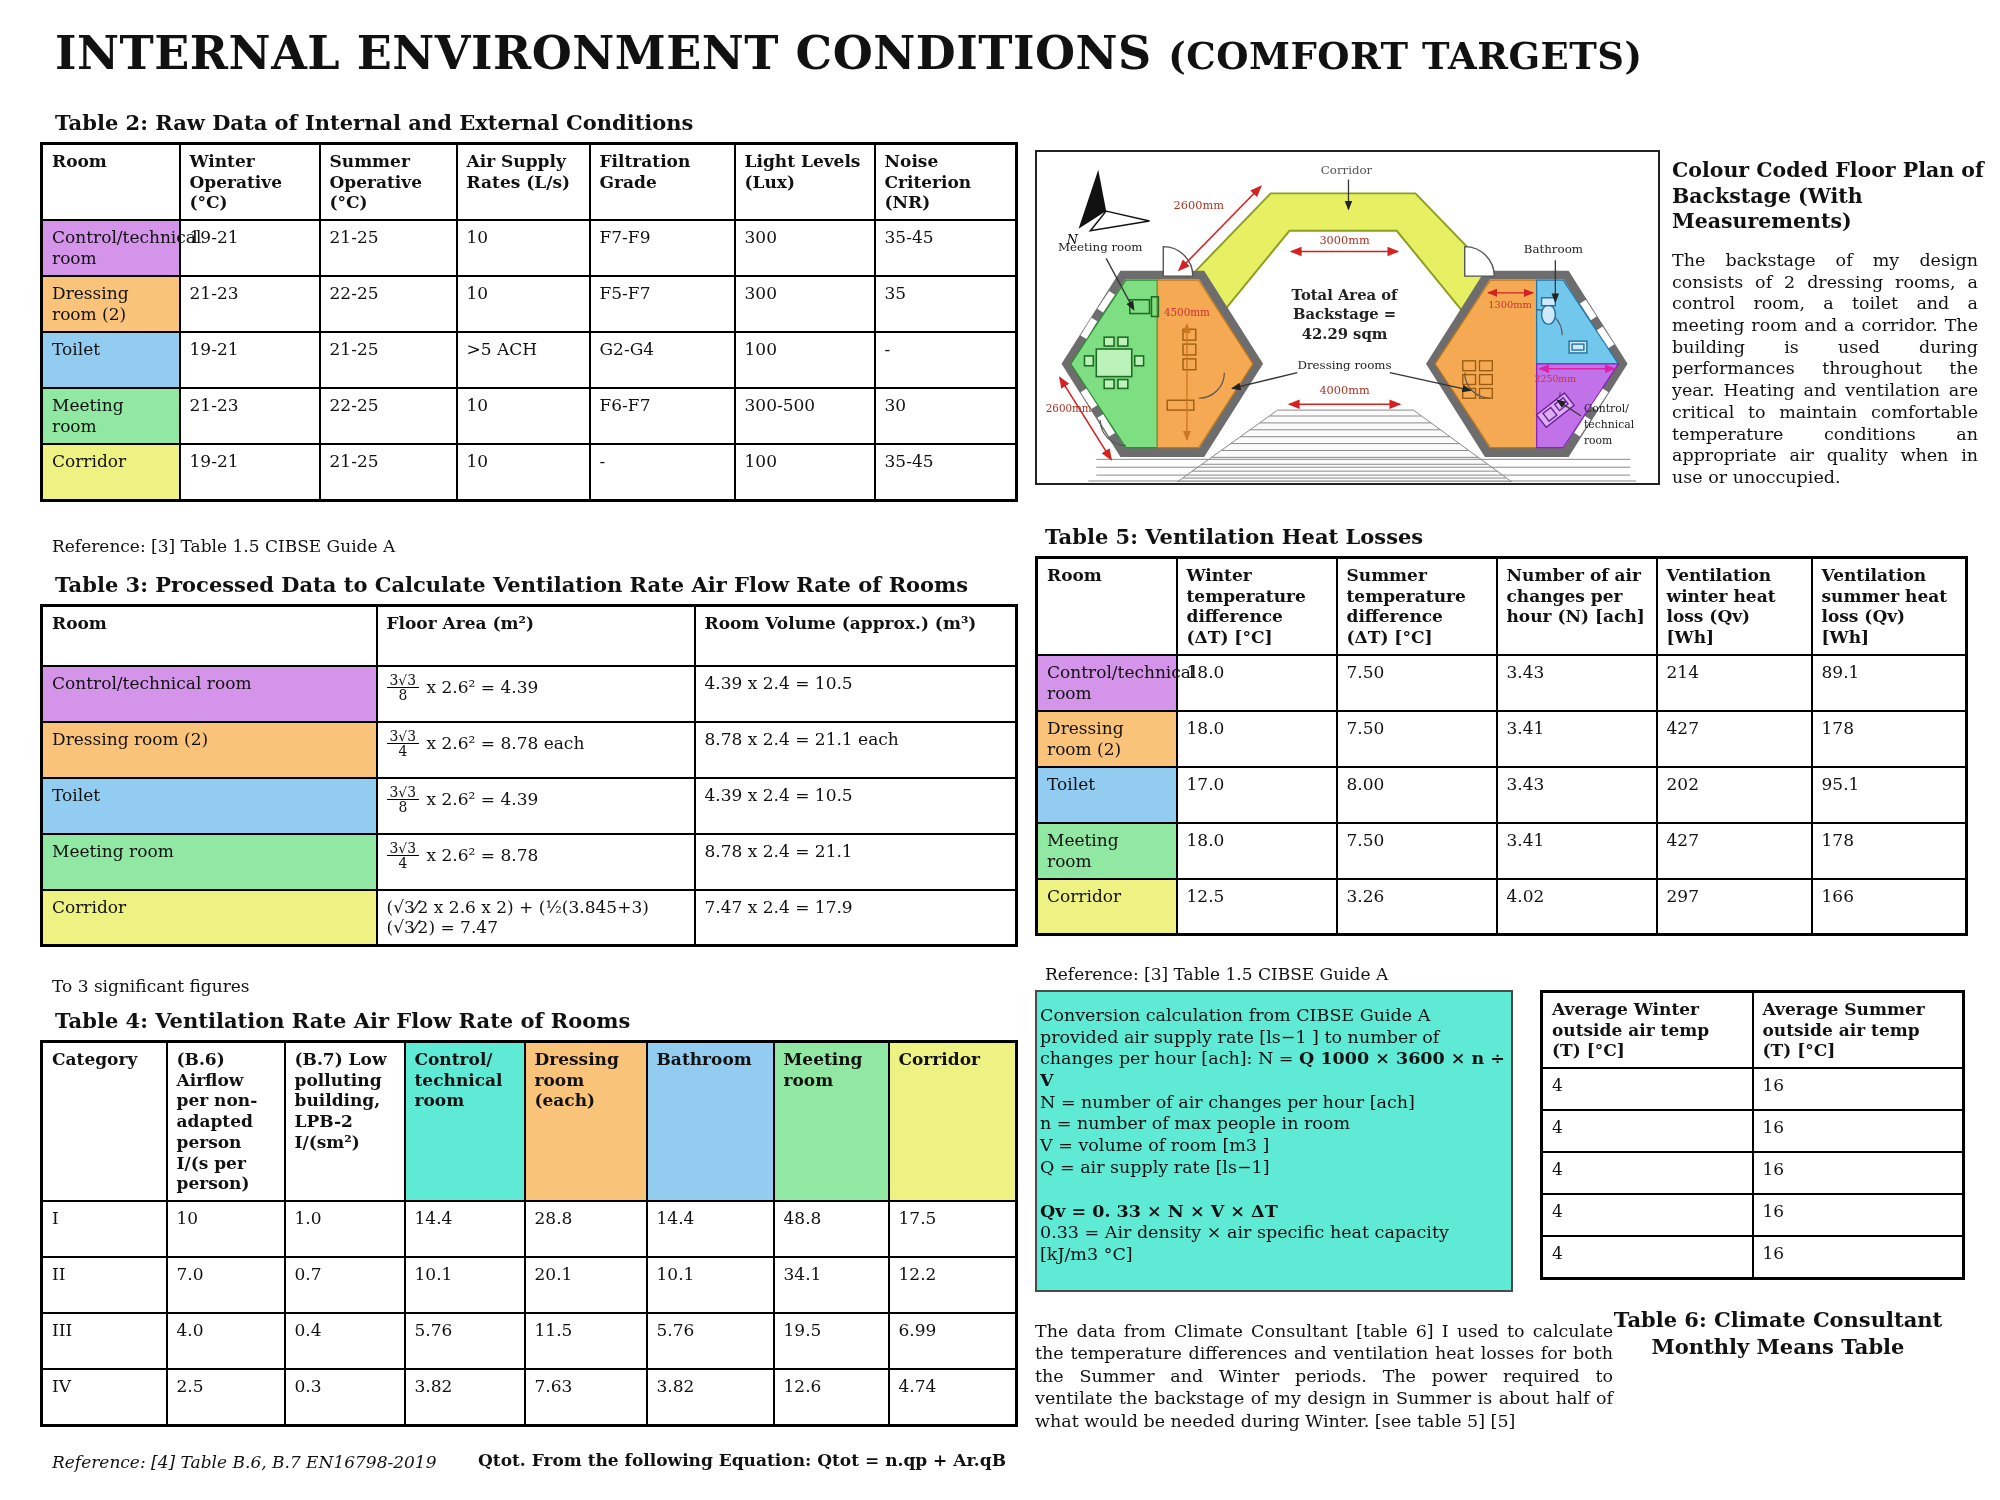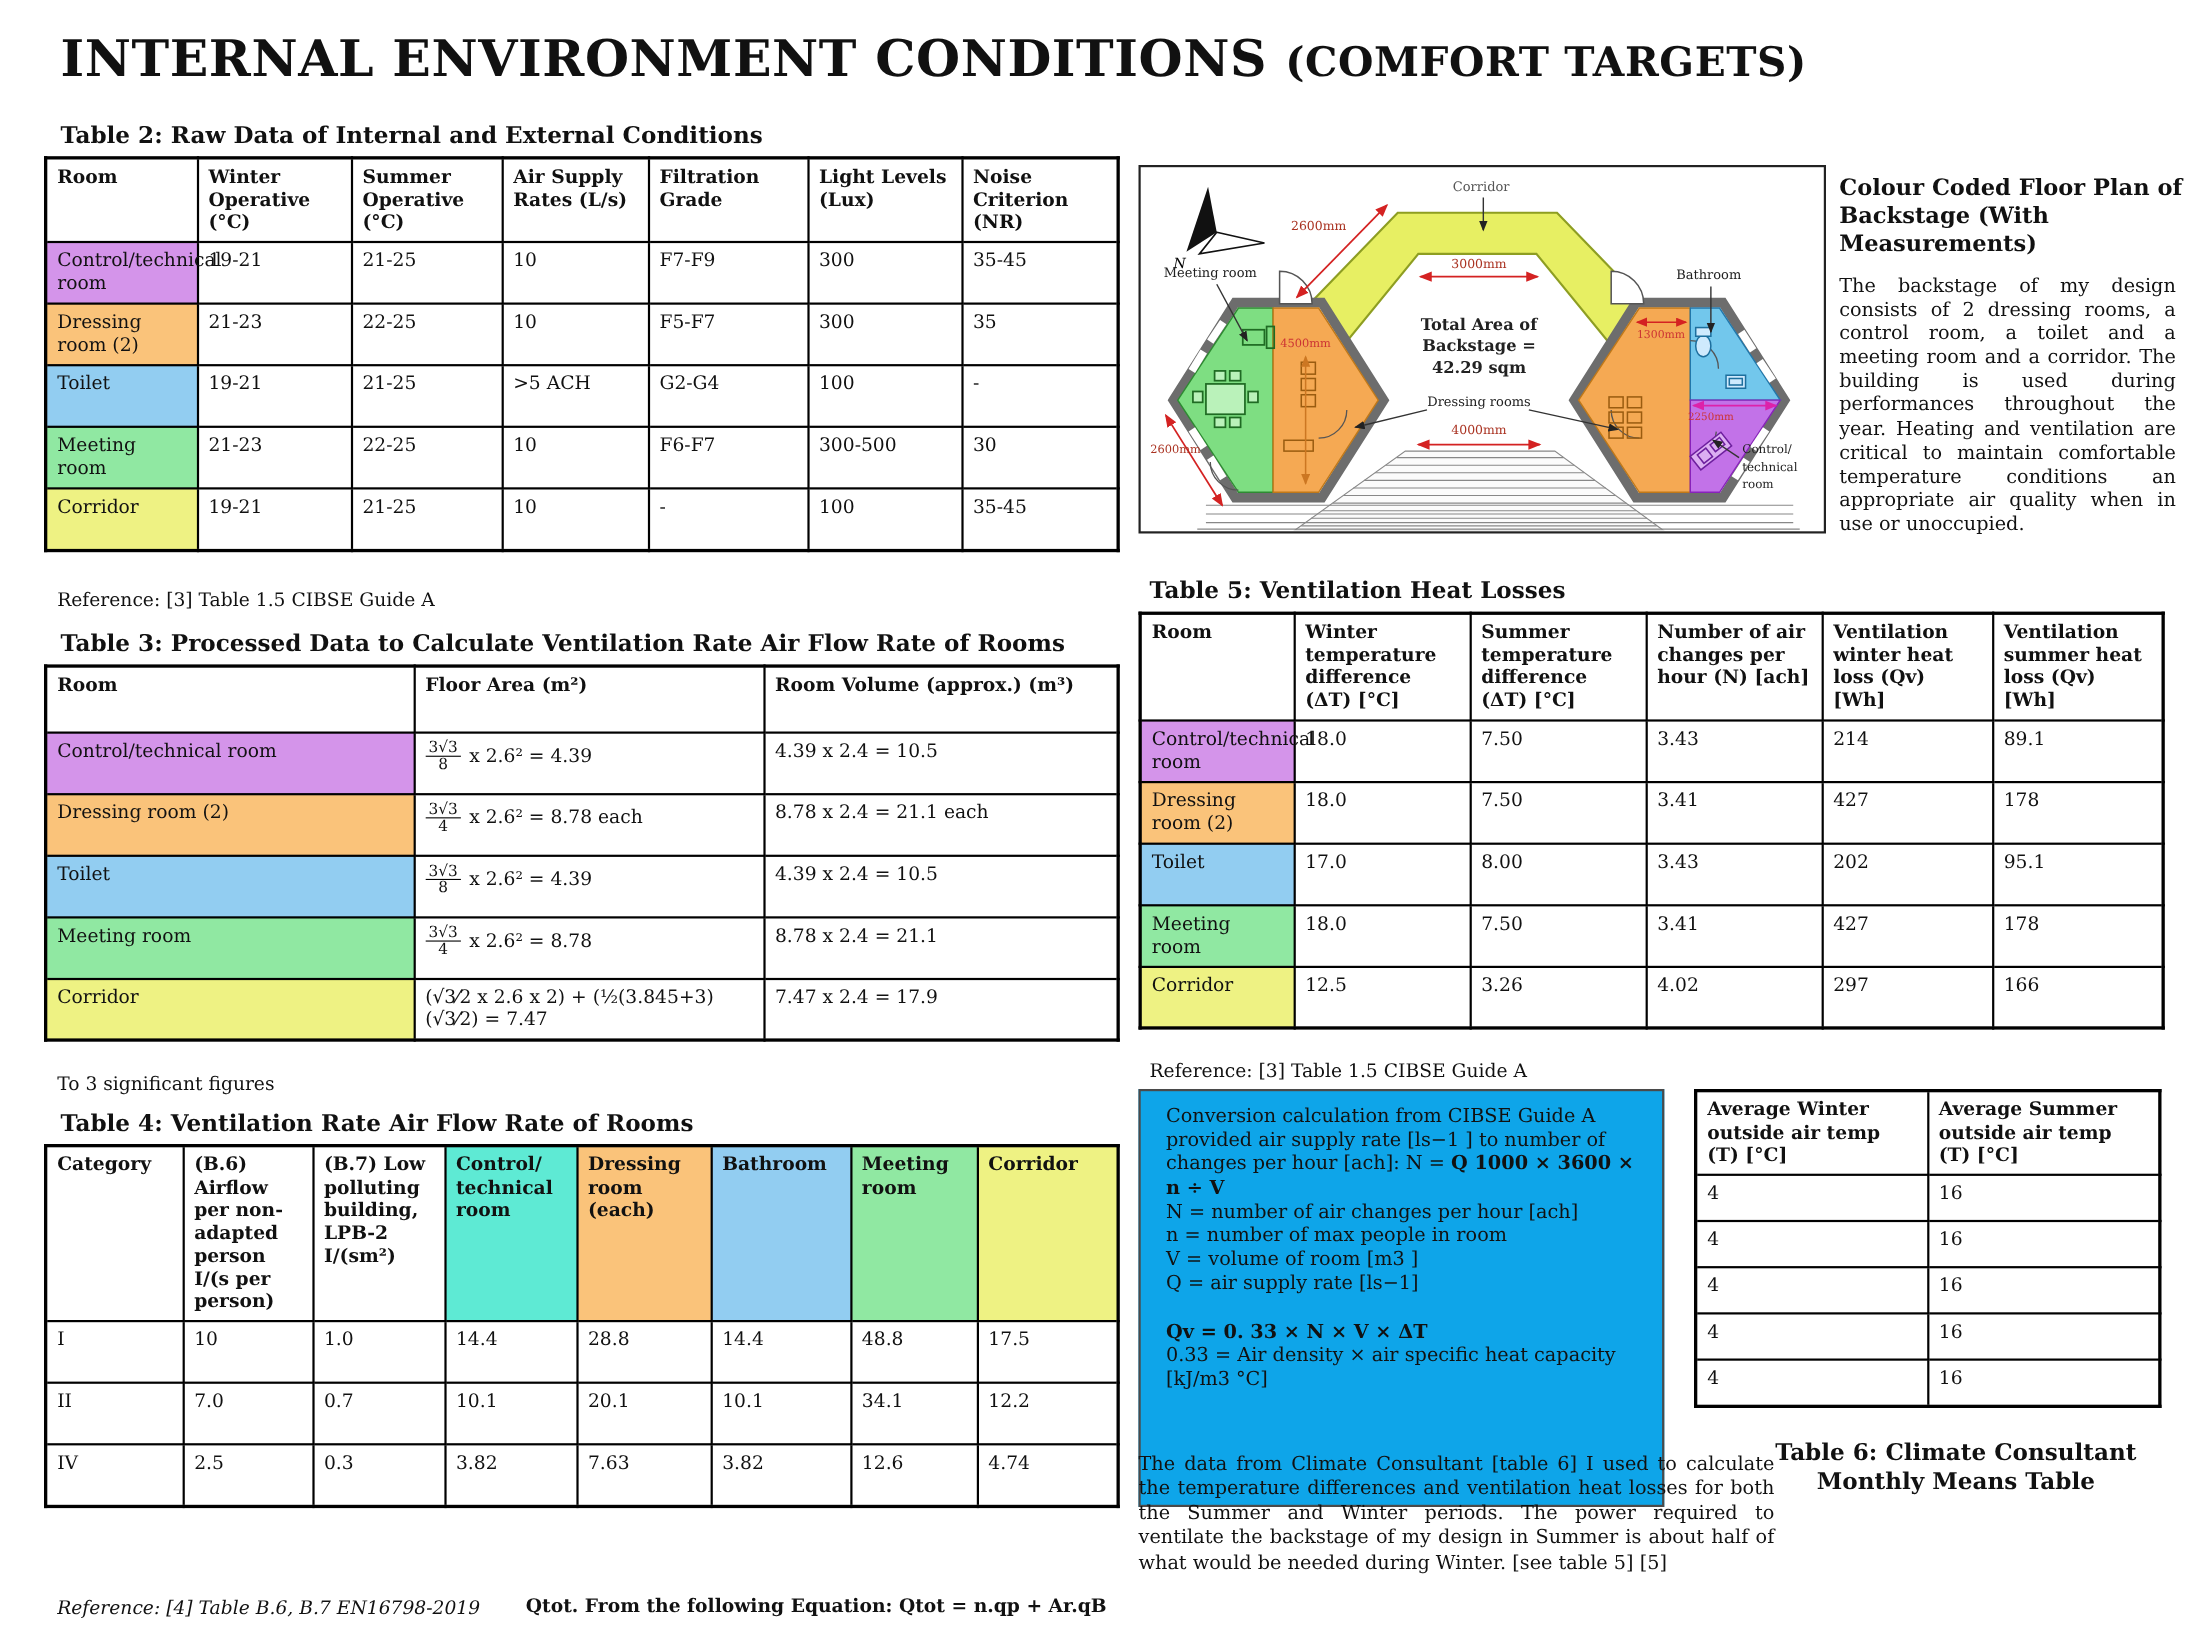--- a/index.html
+++ b/index.html
@@ -22,21 +22,21 @@
   .t6 td { height:42px; }
   .ref { position:absolute; font-size:17px; }
   .note { position:absolute; font-size:17px; }
   .eq-note { position:absolute; font-size:17px; font-weight:bold; }
   .frac { display:inline-block; text-align:center; vertical-align:middle; line-height:1.05; font-size:0.82em; margin-right:2px; }
   .frac .fn { display:block; border-bottom:1.5px solid #000; padding:0 3px; }
   .frac .fd { display:block; }
   .plan-box { position:absolute; left:1035px; top:150px; width:625px; height:335px; border:2.5px solid #222; background:#fff; }
   .cc-head { position:absolute; left:1672px; top:158px; width:312px; font-size:20.5px; font-weight:bold; line-height:1.25; }
   .cc-body { position:absolute; left:1672px; top:250px; width:306px; font-size:17.5px; line-height:1.24; text-align:justify; }
-  .formula-box { position:absolute; left:1035px; top:990px; width:478px; height:380px; background:#0ea5e9; border:2px solid #4a4a4a; padding:13px 23px; font-size:17.5px; line-height:1.24; }
+  .formula-box { position:absolute; left:1035px; top:990px; width:478px; height:302px; background:#5eead4; border:2px solid #4a4a4a; padding:13px 3px; font-size:17.5px; line-height:1.24; }
   .formula-box .line.gap { height:22px; }
   .t6-caption { position:absolute; left:1608px; top:1306px; width:340px; font-size:21px; font-weight:bold; text-align:center; line-height:1.3; }
   .summary { position:absolute; left:1035px; top:1320px; width:578px; font-size:17.5px; line-height:1.28; text-align:justify; }
   svg text { font-family:"DejaVu Serif","Liberation Serif",serif; }
 </style>
 </head>
 <body>
 
 <h1><span>INTERNAL ENVIRONMENT CONDITIONS</span> <span class="sub">(COMFORT TARGETS)</span></h1>
 
@@ -193,20 +193,30 @@
       </tr>
       <tr>
         <td>II</td>
         <td>7.0</td>
         <td>0.7</td>
         <td>10.1</td>
         <td>20.1</td>
         <td>10.1</td>
         <td>34.1</td>
         <td>12.2</td>
+      </tr>
+      <tr>
+        <td>III</td>
+        <td>4.0</td>
+        <td>0.4</td>
+        <td>5.76</td>
+        <td>11.5</td>
+        <td>5.76</td>
+        <td>19.5</td>
+        <td>6.99</td>
       </tr>
       <tr>
         <td>IV</td>
         <td>2.5</td>
         <td>0.3</td>
         <td>3.82</td>
         <td>7.63</td>
         <td>3.82</td>
         <td>12.6</td>
         <td>4.74</td>

